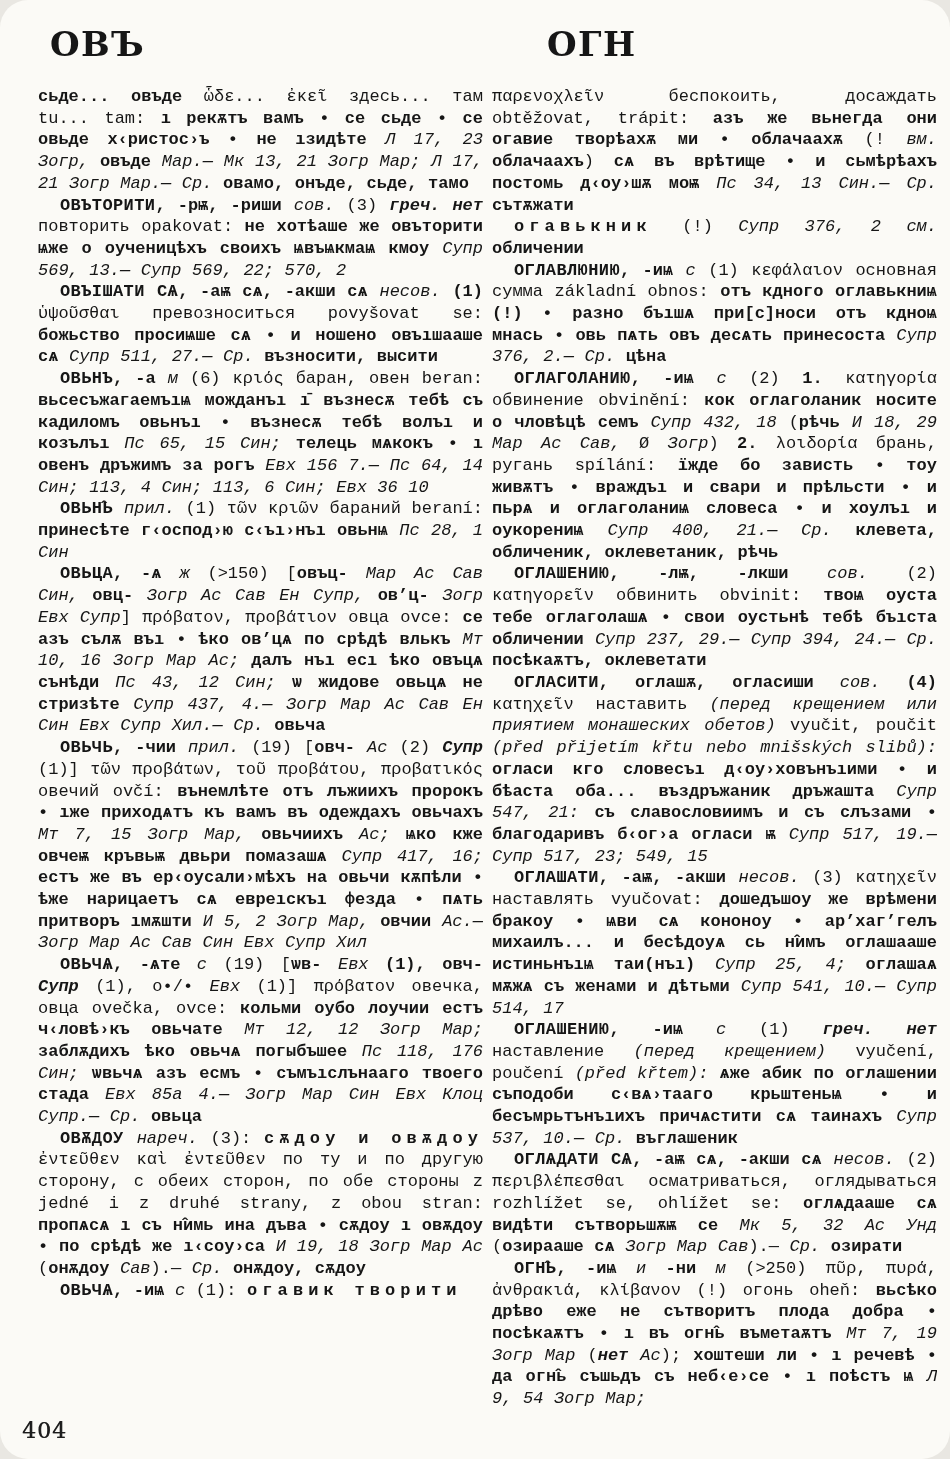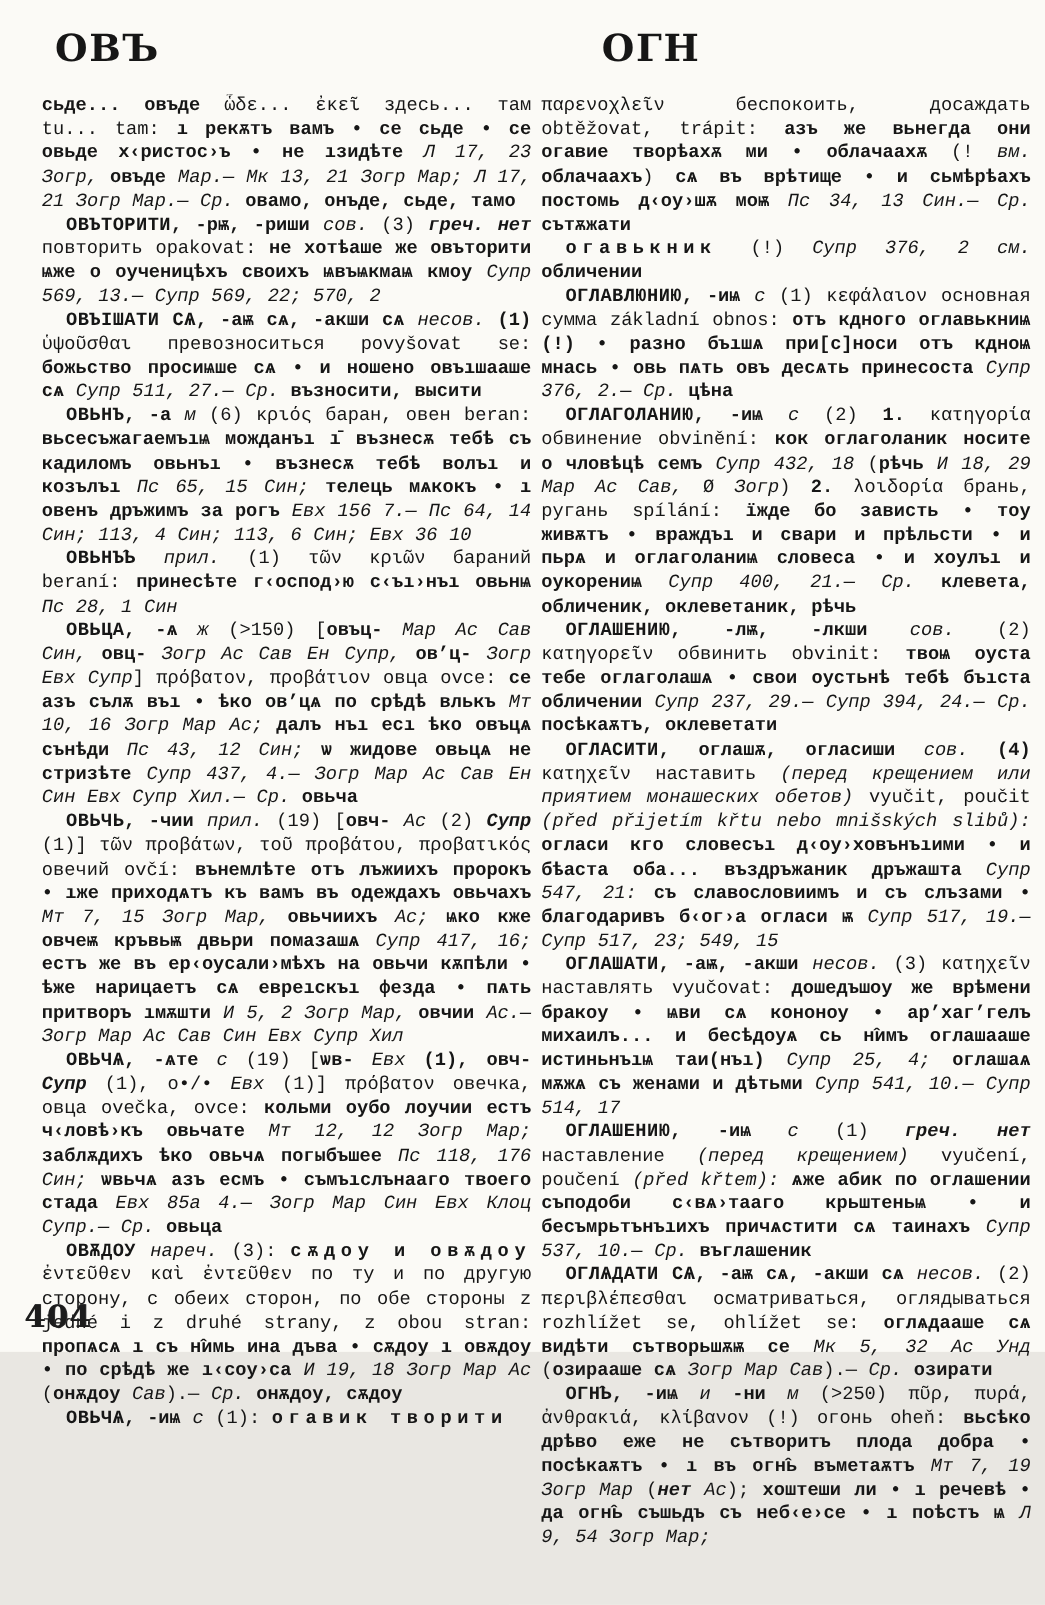--- a/index.html
+++ b/index.html
@@ -4,24 +4,25 @@
 <style>
   html,body{margin:0;padding:0;}
   body{
     width:950px;height:1459px;
     background:#e9e7e2;
     font-family:"DejaVu Serif","DejaVu Sans",serif;
     overflow:hidden;
   }
   .page{
     position:relative;
-    width:950px;height:1229px;
+    width:950px;height:1459px;
     background:#fbfaf6;
     color:#161616;
     box-sizing:border-box;
+    border-radius:28px;
   }
   .running-heads{
     position:absolute;top:22px;left:38px;right:13px;height:50px;
   }
   .head{
     font-weight:bold;
     font-size:34px;
     letter-spacing:1.5px;
     line-height:44px;
     font-family:"DejaVu Serif",serif;
@@ -50,41 +51,41 @@
   
   .r-hw{font-weight:bold;letter-spacing:0.4px;}
   .r-cs{font-weight:bold;}
   .r-csp{font-weight:bold;letter-spacing:0.30em;}
   .r-it{font-style:italic;}
   .r-bi{font-style:italic;font-weight:bold;}
   .r-b{font-weight:bold;}
   .r-rm{}
   .page-number{
     position:absolute;left:22px;bottom:16px;
-    font-weight:bold;font-size:28px;
+    font-weight:normal;font-size:22px;
     letter-spacing:1px;
     color:#1c1c1c;
     text-shadow:0.6px 0.4px 0 #3a3a3a;
   }
 </style>
 </head>
 <body>
 
 <div class="page">
   <div class="running-heads">
     <div class="head head-left">ОВЪ</div>
     <div class="head head-right">ОГН</div>
   </div>
   <div class="columns">
     <div class="column" id="col-left">
         <p class="para"><span class="r-cs">сьде... овъде </span><span class="r-rm">ὧδε... ἐκεῖ здесь... там tu... tam: </span><span class="r-cs">ı рекѫтъ вамъ • се сьде • се овьде х‹ристос›ъ • не ıзидѣте </span><span class="r-it">Л 17, 23 Зогр, </span><span class="r-cs">овъде </span><span class="r-it">Мар.— Мк 13, 21 Зогр Мар; Л 17, 21 Зогр Мар.— Ср. </span><span class="r-cs">овамо, онъде, сьде, тамо</span></p>
         <p class="para indent"><span class="r-hw">ОВЪТОРИТИ</span><span class="r-cs">, -рѭ, -риши </span><span class="r-it">сов. </span><span class="r-rm">(3) </span><span class="r-bi">греч. нет </span><span class="r-rm">повторить opakovat: </span><span class="r-cs">не хотѣаше же овъторити ѩже о оученицѣхъ своихъ ѩвъѩкмаѩ кмоу </span><span class="r-it">Супр 569, 13.— Супр 569, 22; 570, 2</span></p>
         <p class="para indent"><span class="r-hw">ОВЪIШАТИ СѦ</span><span class="r-cs">, -аѭ сѧ, -акши сѧ </span><span class="r-it">несов. </span><span class="r-b">(1) </span><span class="r-rm">ὑψοῦσθαι превозноситься povyšovat se: </span><span class="r-cs">божьство просиѩше сѧ • и ношено овъıшааше сѧ </span><span class="r-it">Супр 511, 27.— Ср. </span><span class="r-cs">възносити, высити</span></p>
         <p class="para indent"><span class="r-hw">ОВЬНЪ</span><span class="r-cs">, -а </span><span class="r-it">м </span><span class="r-rm">(6) κριός баран, овен beran: </span><span class="r-cs">вьсесъжагаемъıѩ можданъı ı̄ възнесѫ тебѣ съ кадиломъ овьнъı • възнесѫ тебѣ волъı и козълъı </span><span class="r-it">Пс 65, 15 Син; </span><span class="r-cs">телець мѧкокъ • ı овенъ дръжимъ за рогъ </span><span class="r-it">Евх 156 7.— Пс 64, 14 Син; 113, 4 Син; 113, 6 Син; Евх 36 10</span></p>
-        <p class="para indent"><span class="r-hw">ОВЬНЪ̂Ь </span><span class="r-it">прил. </span><span class="r-rm">(1) τῶν κριῶν бараний beraní: </span><span class="r-cs">принесѣте г‹оспод›ю с‹ъı›нъı овьнѩ </span><span class="r-it">Пс 28, 1 Син</span></p>
+        <p class="para indent"><span class="r-hw">ОВЬН̂Ь </span><span class="r-it">прил. </span><span class="r-rm">(1) τῶν κριῶν бараний beraní: </span><span class="r-cs">принесѣте г‹оспод›ю с‹ъı›нъı овьнѩ </span><span class="r-it">Пс 28, 1 Син</span></p>
         <p class="para indent"><span class="r-hw">ОВЬЦА</span><span class="r-cs">, -ѧ </span><span class="r-it">ж </span><span class="r-rm">(&gt;150) [</span><span class="r-cs">овъц- </span><span class="r-it">Мар Ас Сав Син, </span><span class="r-cs">овц- </span><span class="r-it">Зогр Ас Сав Ен Супр, </span><span class="r-cs">ов’ц- </span><span class="r-it">Зогр Евх Супр</span><span class="r-rm">] πρόβατον, προβάτιον овца ovce: </span><span class="r-cs">се азъ сълѫ въı • ѣко ов’цѧ по срѣдѣ влькъ </span><span class="r-it">Мт 10, 16 Зогр Мар Ас; </span><span class="r-cs">далъ нъı есı ѣко овъцѧ сънѣди </span><span class="r-it">Пс 43, 12 Син; </span><span class="r-cs">ѡ жидове овьцѧ не стризѣте </span><span class="r-it">Супр 437, 4.— Зогр Мар Ас Сав Ен Син Евх Супр Хил.— Ср. </span><span class="r-cs">овьча</span></p>
         <p class="para indent"><span class="r-hw">ОВЬЧЬ</span><span class="r-cs">, -чии </span><span class="r-it">прил. </span><span class="r-rm">(19) [</span><span class="r-cs">овч- </span><span class="r-it">Ас </span><span class="r-rm">(2) </span><span class="r-bi">Супр </span><span class="r-rm">(1)] τῶν προβάτων, τοῦ προβάτου, προβατικός овечий ovčí: </span><span class="r-cs">вънемлѣте отъ лъжиихъ пророкъ • ıже приходѧтъ къ вамъ въ одеждахъ овьчахъ </span><span class="r-it">Мт 7, 15 Зогр Мар, </span><span class="r-cs">овьчиихъ </span><span class="r-it">Ас; </span><span class="r-cs">ѩко кже овчеѭ кръвьѭ двьри помазашѧ </span><span class="r-it">Супр 417, 16; </span><span class="r-cs">естъ же въ ер‹оусали›мѣхъ на овьчи кѫпѣли • ѣже нарицаетъ сѧ евреıскъı фезда • пѧть притворъ ıмѫшти </span><span class="r-it">И 5, 2 Зогр Мар, </span><span class="r-cs">овчии </span><span class="r-it">Ас.— Зогр Мар Ас Сав Син Евх Супр Хил</span></p>
         <p class="para indent"><span class="r-hw">ОВЬЧѦ</span><span class="r-cs">, -ѧте </span><span class="r-it">с </span><span class="r-rm">(19) [</span><span class="r-cs">ѡв- </span><span class="r-it">Евх </span><span class="r-b">(1), </span><span class="r-cs">овч- </span><span class="r-bi">Супр </span><span class="r-rm">(1), о•/• </span><span class="r-it">Евх </span><span class="r-rm">(1)] πρόβατον овечка, овца ovečka, ovce: </span><span class="r-cs">кольми оубо лоучии естъ ч‹ловѣ›къ овьчате </span><span class="r-it">Мт 12, 12 Зогр Мар; </span><span class="r-cs">заблѫдихъ ѣко овьчѧ погыбъшее </span><span class="r-it">Пс 118, 176 Син; </span><span class="r-cs">ѡвьчѧ азъ есмъ • съмъıслънааго твоего стада </span><span class="r-it">Евх 85а 4.— Зогр Мар Син Евх Клоц Супр.— Ср. </span><span class="r-cs">овьца</span></p>
         <p class="para indent"><span class="r-hw">ОВѪДОУ </span><span class="r-it">нареч. </span><span class="r-rm">(3): </span><span class="r-csp">сѫдоу и овѫдоу </span><span class="r-rm">ἐντεῦθεν καὶ ἐντεῦθεν по ту и по другую сторону, с обеих сторон, по обе стороны z jedné i z druhé strany, z obou stran: </span><span class="r-cs">пропѧсѧ ı съ н̂имь ина дъва • сѫдоу ı овѫдоу • по срѣдѣ же ı‹соу›са </span><span class="r-it">И 19, 18 Зогр Мар Ас </span><span class="r-rm">(</span><span class="r-cs">онѫдоу </span><span class="r-it">Сав</span><span class="r-rm">).— </span><span class="r-it">Ср. </span><span class="r-cs">онѫдоу, сѫдоу</span></p>
         <p class="para indent"><span class="r-hw">ОВЬЧѦ</span><span class="r-cs">, -иѩ </span><span class="r-it">с </span><span class="r-rm">(1): </span><span class="r-csp">огавик творити</span></p>
       </div>
     <div class="column" id="col-right">
         <p class="para"><span class="r-rm">παρενοχλεῖν беспокоить, досаждать obtěžovat, trápit: </span><span class="r-cs">азъ же вьнегда они огавие творѣахѫ ми • облачаахѫ </span><span class="r-rm">(! </span><span class="r-it">вм. </span><span class="r-cs">облачаахъ</span><span class="r-rm">) </span><span class="r-cs">сѧ въ врѣтище • и сьмѣрѣахъ постомь д‹оу›шѫ моѭ </span><span class="r-it">Пс 34, 13 Син.— Ср. </span><span class="r-cs">сътѫжати</span></p>
         <p class="para indent"><span class="r-csp">огавькник </span><span class="r-rm">(!) </span><span class="r-it">Супр 376, 2 см. </span><span class="r-cs">обличении</span></p>
         <p class="para indent"><span class="r-hw">ОГЛАВЛЮНИЮ</span><span class="r-cs">, -иѩ </span><span class="r-it">с </span><span class="r-rm">(1) κεφάλαιον основная сумма základní obnos: </span><span class="r-cs">отъ кдного оглавькниѩ (!) • разно бъıшѧ при[с]носи отъ кдноѩ мнась • овь пѧть овъ десѧть принесоста </span><span class="r-it">Супр 376, 2.— Ср. </span><span class="r-cs">цѣна</span></p>

